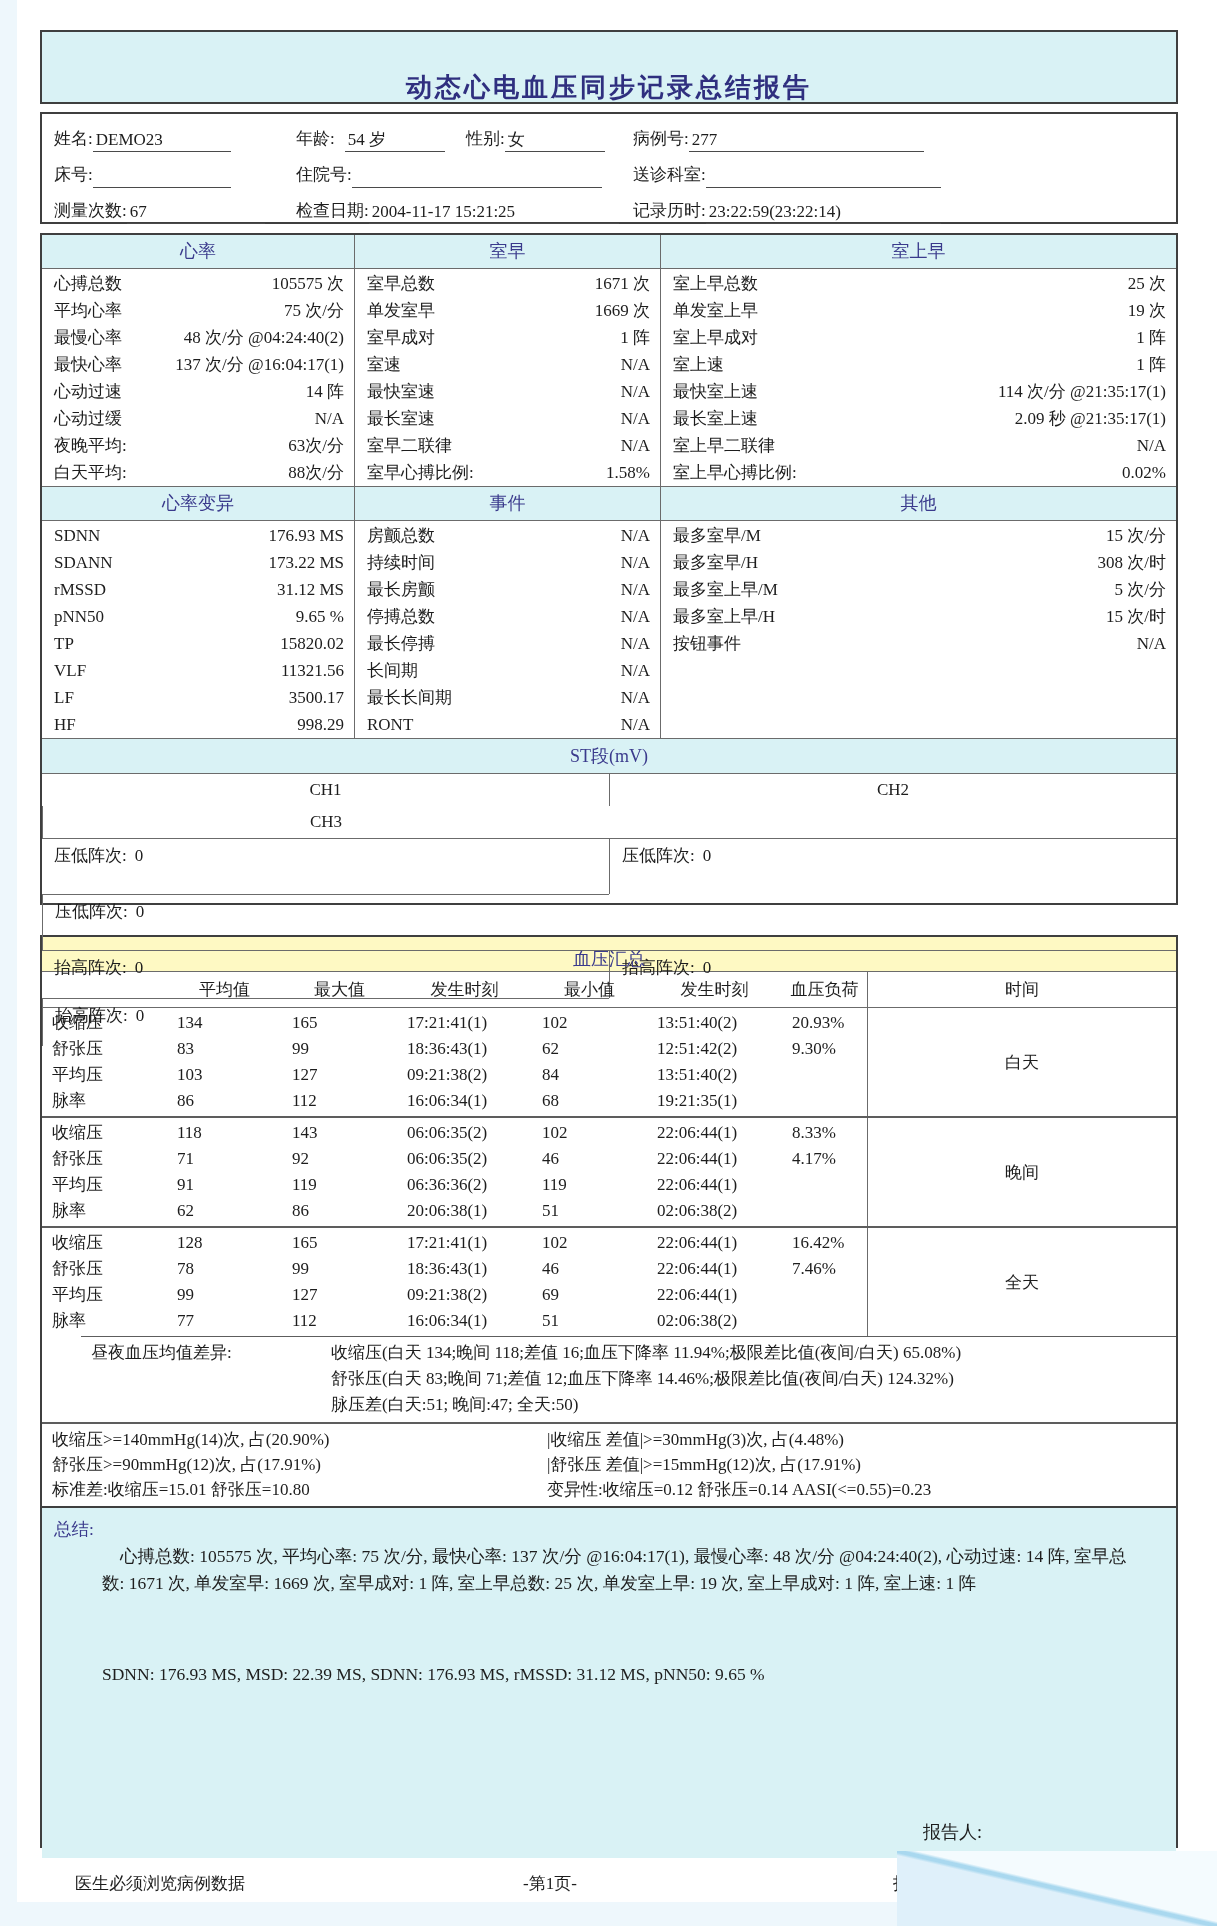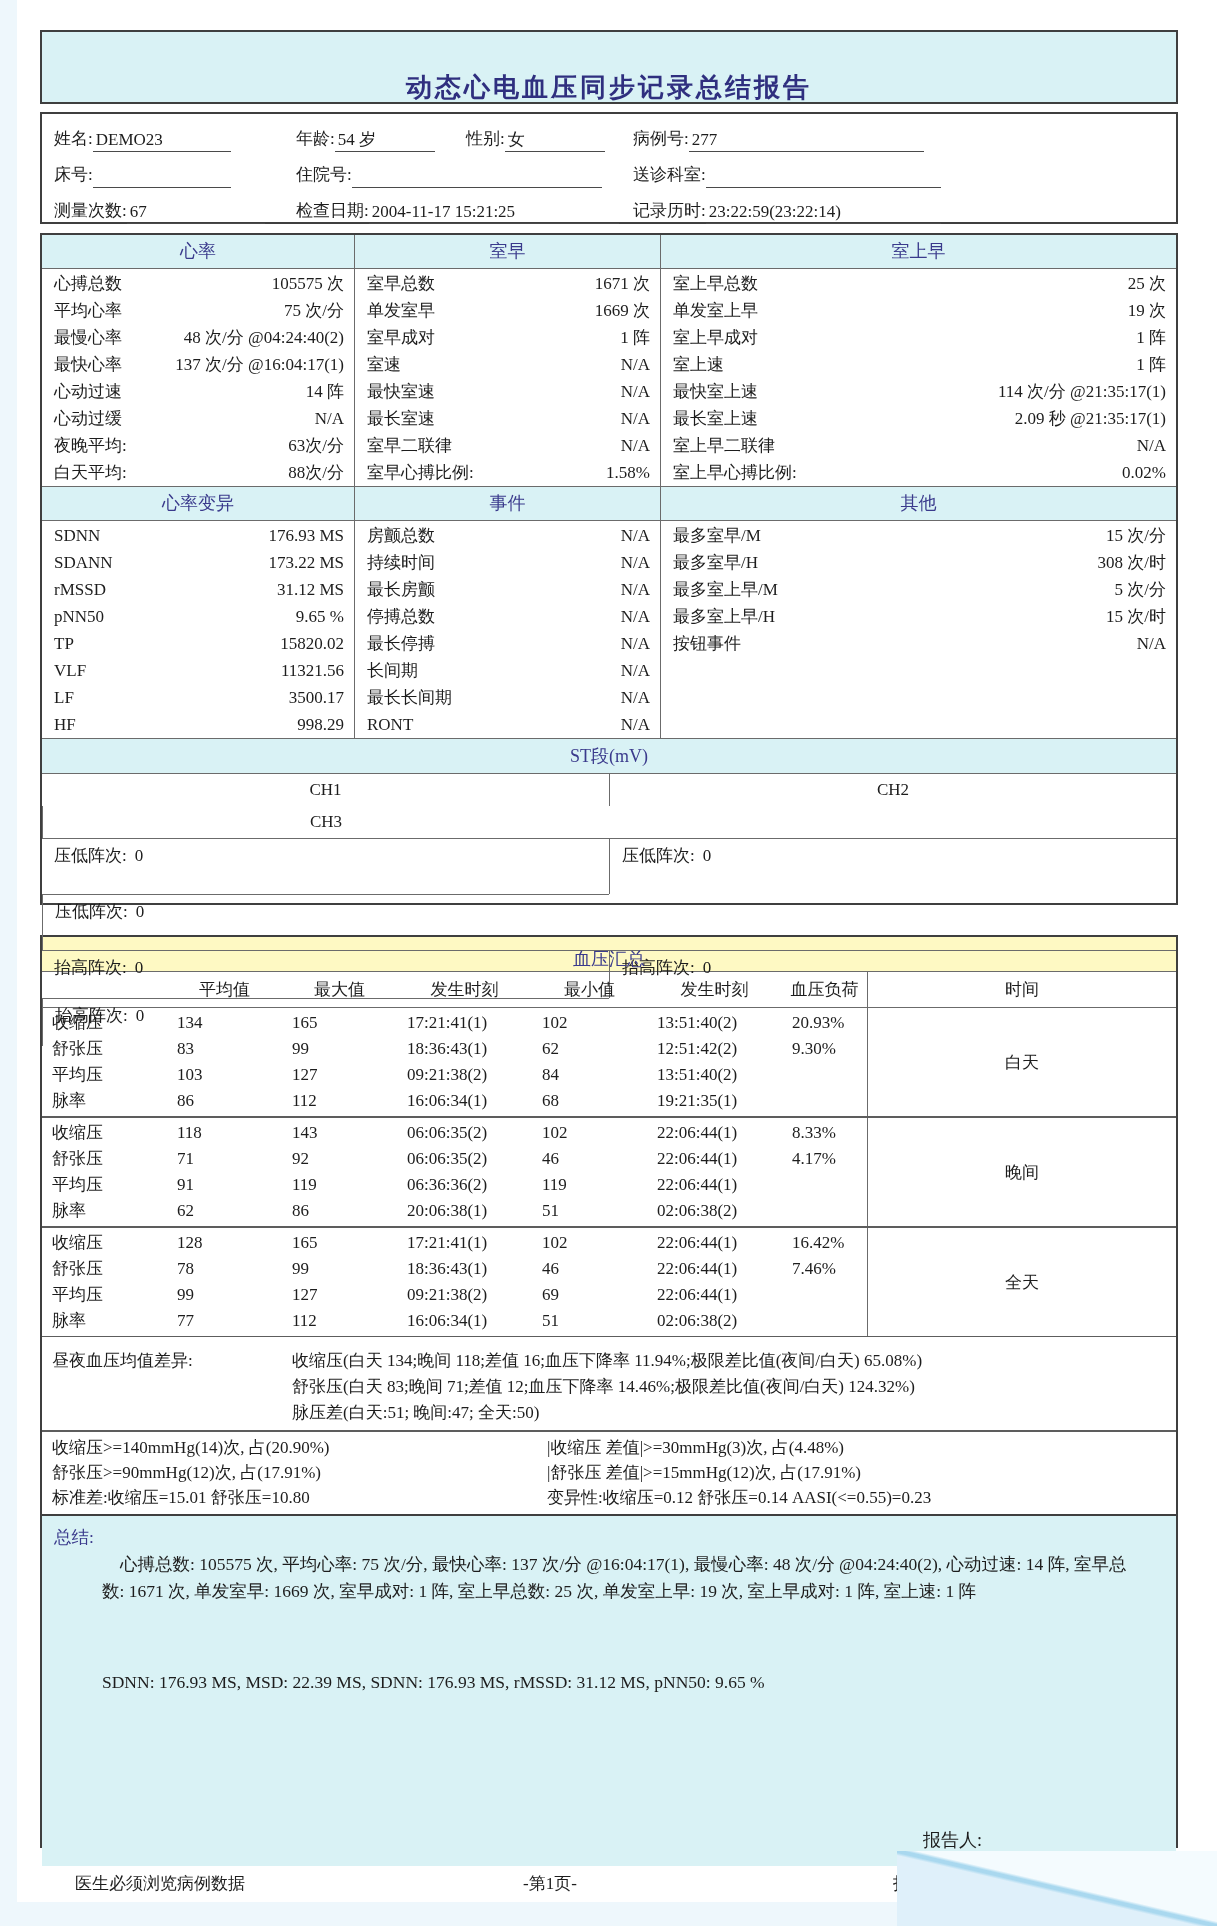--- a/index.html
+++ b/index.html
@@ -24,21 +24,21 @@
   
   .title-box {
     height:74px; border:2px solid #3f3f3f; background:#d9f2f5;
     display:flex; align-items:center; justify-content:center;
   }
   .title-box h1 { font-size:26px; font-weight:700; letter-spacing:3px; color:#2f2f7f;margin-top:40px; }
   
   .patient-box { margin-top:8px; border:2px solid #3f3f3f; padding:2px 0; height:112px; }
   .prow { display:flex; height:36px; align-items:flex-end; padding-left:12px; font-size:17px; }
   .pcell { display:flex; align-items:flex-end; }
-  .c-a { width:242px; } .c-b { width:170px; } .c-c { width:167px; } .c-wide { width:337px; } .c-d { flex:1; }
+  .c-a { width:242px; } .c-b { width:170px;gap:10px; } .c-c { width:167px; } .c-wide { width:337px; } .c-d { flex:1; }
   .plab { white-space:nowrap; padding-bottom:2px; }
   .pline { display:inline-block; border-bottom:1px solid #4a4a4a; height:25px; line-height:25px; padding:0 3px; white-space:nowrap; }
   .pl-a { width:138px; } .pl-b { width:100px;margin-top:16px; } .pl-c { width:100px; } .pl-d { width:235px; } .pl-md { width:250px; }
   
   .boxA { margin-top:9px; border:2px solid #3f3f3f; height:672px; }
   .tri-row { display:grid; grid-template-columns:312px 306px 1fr; }
   .tri-hcell {
     height:34px; line-height:33px; text-align:center; background:#d9f2f5;
     color:#3a3a8c; font-size:18px; border-bottom:1px solid #6b6b6b;
   }
@@ -66,21 +66,21 @@
   .bp-hcell { text-align:center; line-height:35px; font-size:17px; }
   .bp-time-h { flex:1; border-left:1px solid #6b6b6b; text-align:center; line-height:35px; font-size:17px; }
   .bp-group { display:flex; }
   .bp-group + .bp-group { border-top:2px solid #5d5d5d; }
   .bp-rows { width:825px; padding:2px 0; }
   .bp-row { display:grid; grid-template-columns:125px 115px 115px 135px 115px 135px 85px; height:26px; line-height:26px; font-size:17px; }
   .bp-cell { padding-left:10px; white-space:nowrap; }
   .bp-time {
     flex:1; border-left:1px solid #6b6b6b; display:flex; align-items:center; justify-content:center; font-size:17px;
   }
-  .diff-section { border-top:1px solid #5d5d5d; display:flex; padding:11px 0 4px; font-size:17px; }
+  .diff-section { border-top:1px solid #5d5d5d; display:flex; padding:3px 0 4px; font-size:17px;margin-left:39px; }
   .diff-label { flex:0 0 250px; padding-left:10px; line-height:26px; }
   .diff-lines { flex:1; }
   .diff-lines div { line-height:26px; }
   .th-section { border-top:2px solid #5d5d5d; padding:3px 0 4px; font-size:17px; }
   .th-row { display:flex; line-height:25px; }
   .th-left { flex:0 0 505px; padding-left:10px; white-space:nowrap; }
   .th-right { flex:1; white-space:nowrap; }
   
   .summary-box {
     border-top:2px solid #3f3f3f; background:#d9f2f5; height:352px;

